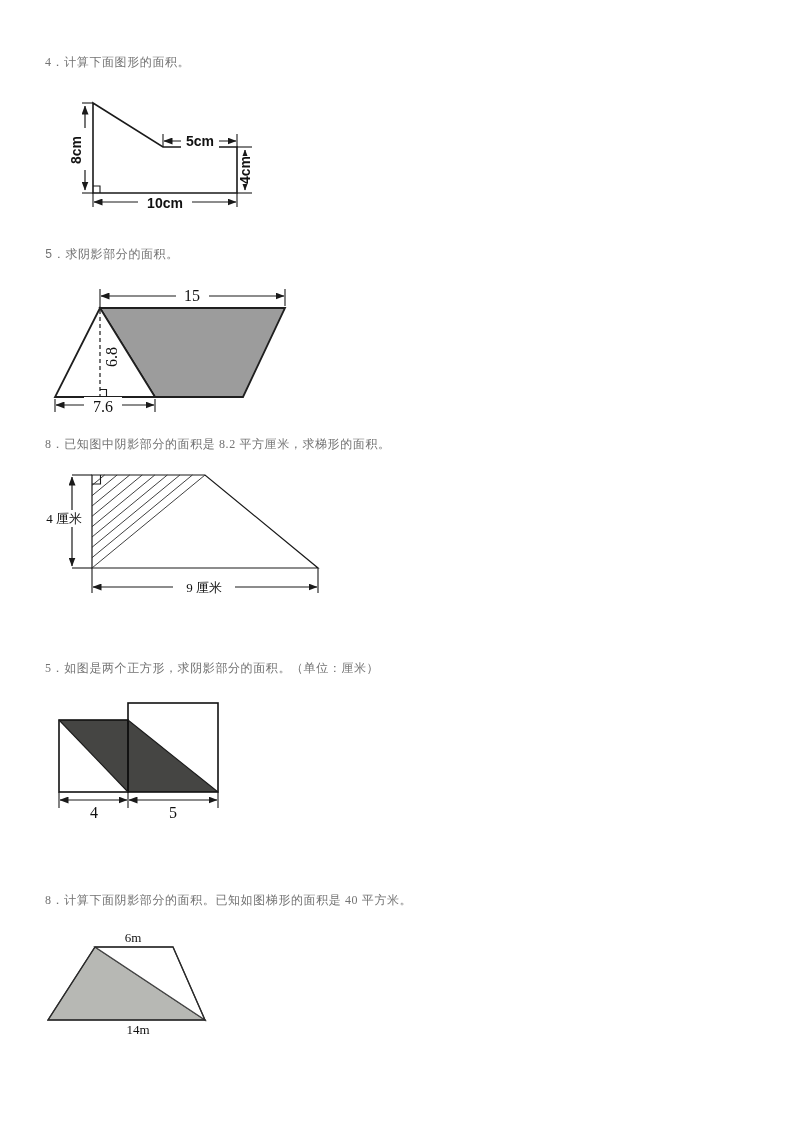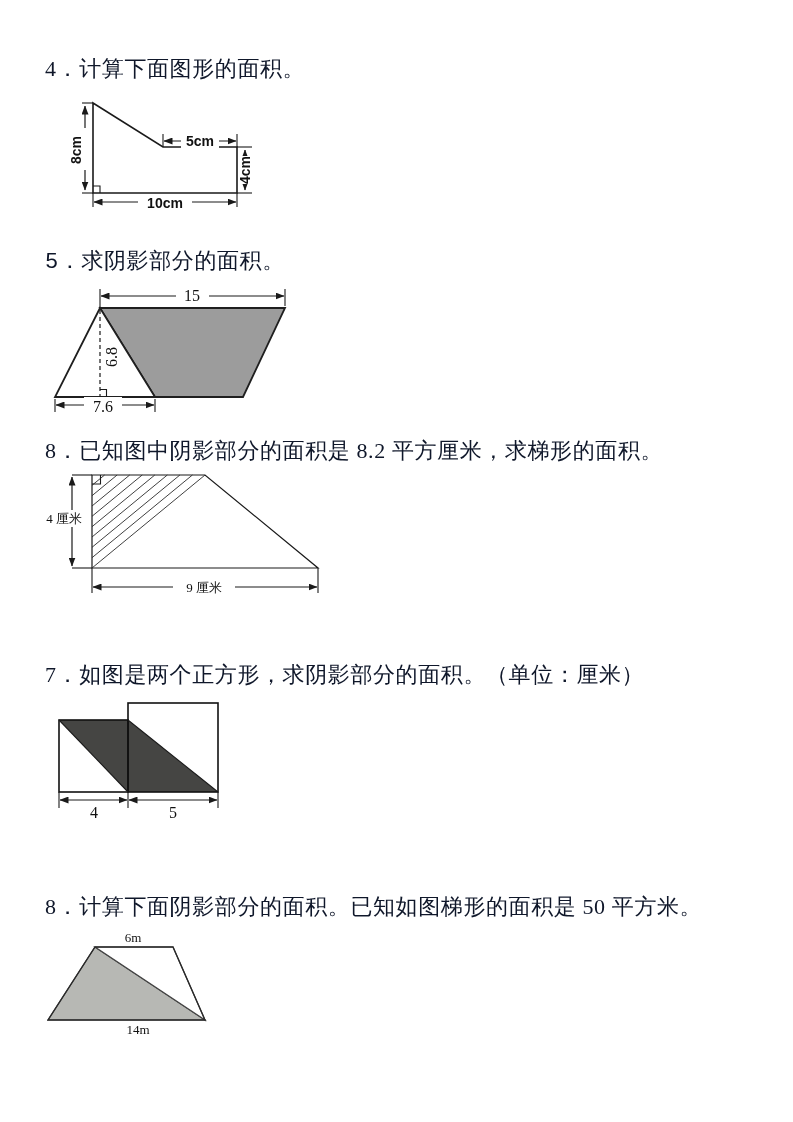--- a/index.html
+++ b/index.html
@@ -4,21 +4,21 @@
 <style>
   html,body{margin:0;padding:0;}
   body{
     width:793px;height:1122px;background:#ffffff;position:relative;
     font-family:"Liberation Serif","DejaVu Serif",serif;color:#111;
     overflow:hidden;
   }
   .page{position:absolute;inset:0;width:793px;height:1122px;background:#fff;}
   .ptitle{
     position:absolute;left:45px;white-space:nowrap;
-    font-size:22px;letter-spacing:0.6px;color:#0f172a;
+    font-size:12px;letter-spacing:0.6px;color:#737373;
     font-family:"Liberation Serif","DejaVu Serif",serif;
   }
   .t4{top:54px;} .t5{top:246px;font-family:Liberation Mono, monospace;} .t6{top:436px;} .t7{top:660px;} .t8{top:892px;}
   svg{position:absolute;overflow:visible;}
   .f4{left:60px;top:90px;}
   .f5{left:40px;top:280px;}
   .f6{left:40px;top:460px;}
   .f7{left:50px;top:695px;}
   .f8{left:35px;top:925px;}
   .ln{stroke:#1a1a1a;stroke-width:1.1;fill:none;}
@@ -129,21 +129,21 @@
     <rect class="labelbg" x="1" y="50" width="46" height="17"></rect>
     <text class="lblmix" text-anchor="middle" x="24" y="63">4 厘米</text>
 
     <line class="tick" x1="52" y1="108" x2="52" y2="133"></line>
     <line class="tick" x1="278" y1="108" x2="278" y2="133"></line>
     <line class="dim" x1="53" y1="127" x2="277" y2="127" marker-start="url(#ar6)" marker-end="url(#ar6)"></line>
     <rect class="labelbg" x="133" y="119" width="62" height="17"></rect>
     <text class="lblmix" text-anchor="middle" x="164" y="132">9 厘米</text>
   </svg>
 
-  <div class="ptitle t7">7．如图是两个正方形，求阴影部分的面积。（单位：厘米）</div>
+  <div class="ptitle t7">5．如图是两个正方形，求阴影部分的面积。（单位：厘米）</div>
   <svg class="f7" width="180" height="130" viewBox="0 0 180 130">
     <defs>
       <marker id="ar7" markerWidth="9" markerHeight="7" refX="8.5" refY="3.5" orient="auto-start-reverse" markerUnits="userSpaceOnUse">
         <path d="M0,0 L9,3.5 L0,7 z"></path>
       </marker>
     </defs>
     <polygon points="9,25 78,25 78,97" fill="#454543"></polygon>
     <polygon points="78,25 168,97 78,97" fill="#454543"></polygon>
     <rect x="9" y="25" width="69" height="72" fill="none" stroke="#111" stroke-width="1.6"></rect>
     <rect x="78" y="8" width="90" height="89" fill="none" stroke="#111" stroke-width="1.6"></rect>
@@ -152,21 +152,21 @@
 
     <line class="tick" x1="9" y1="97" x2="9" y2="113"></line>
     <line class="tick" x1="78" y1="97" x2="78" y2="113"></line>
     <line class="tick" x1="168" y1="97" x2="168" y2="113"></line>
     <line class="dim" x1="10" y1="105" x2="77" y2="105" marker-start="url(#ar7)" marker-end="url(#ar7)"></line>
     <line class="dim" x1="79" y1="105" x2="167" y2="105" marker-start="url(#ar7)" marker-end="url(#ar7)"></line>
     <text class="lblserif-lg" text-anchor="middle" x="44" y="123">4</text>
     <text class="lblserif-lg" text-anchor="middle" x="123" y="123">5</text>
   </svg>
 
-  <div class="ptitle t8">8．计算下面阴影部分的面积。已知如图梯形的面积是 50 平方米。</div>
+  <div class="ptitle t8">8．计算下面阴影部分的面积。已知如图梯形的面积是 40 平方米。</div>
   <svg class="f8" width="190" height="115" viewBox="0 0 190 115">
     <polygon stroke="#444" stroke-width="1.2" points="60,22 13,95 170,95" fill="#b7b8b4"></polygon>
     <polygon fill="#ffffff" stroke="#444" stroke-width="1.2" points="60,22 138,22 170,95"></polygon>
     <polygon fill="none" stroke="#2a2a2a" stroke-width="1.3" points="60,22 138,22 170,95 13,95"></polygon>
     <text class="lblmix" font-size="14" text-anchor="middle" x="98" y="17">6m</text>
     <text class="lblmix" font-size="14" text-anchor="middle" x="103" y="109">14m</text>
   </svg>
 
 </div>
 

